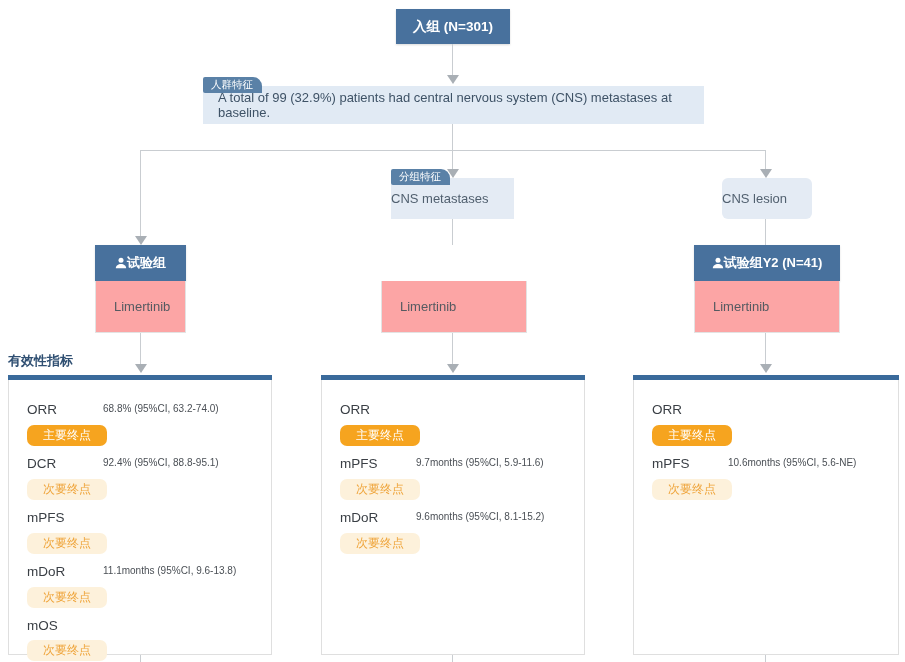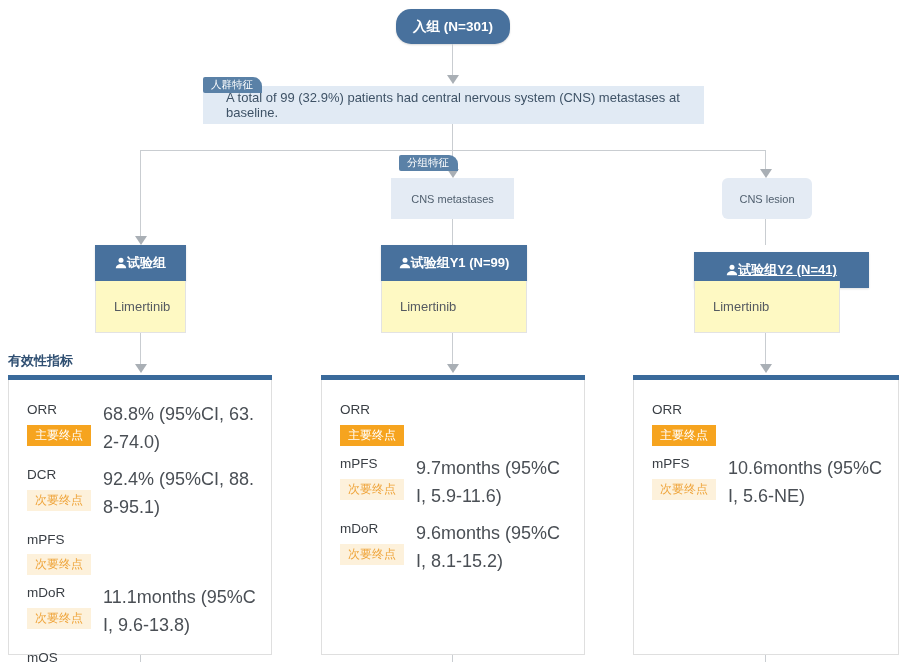--- a/index.html
+++ b/index.html
@@ -9,51 +9,51 @@
   
   .line-v{position:absolute;width:1px;background:#c9cdd1;}
   .line-h{position:absolute;height:1px;background:#c9cdd1;}
   .arrow-down{position:absolute;width:0;height:0;
     border-left:6px solid transparent;border-right:6px solid transparent;
     border-top:9px solid #a9afb5;}
 
   
   .node-top{position:absolute;background:#48719d;color:#ffffff;
     font-size:13.5px;font-weight:bold;display:flex;align-items:center;justify-content:center;
-    box-shadow:0 1px 2px rgba(0,0,0,.15);border-radius:15px;}
+    box-shadow:0 1px 2px rgba(0,0,0,.15);}
   .group-header{position:absolute;background:#48719d;color:#ffffff;
     font-size:13px;font-weight:bold;display:flex;align-items:center;justify-content:center;
     box-shadow:0 1px 2px rgba(0,0,0,.12);}
   .group-header svg{display:block;}
-  .group-body{position:absolute;background:#fef9c3;border:1px solid #e3e3e3;border-top:none;
+  .group-body{position:absolute;background:#fca5a5;border:1px solid #e3e3e3;border-top:none;
     display:flex;align-items:center;font-size:13px;color:#555a61;padding-left:18px;box-sizing:border-box;}
 
   
   .tag{position:absolute;background:#5a81a7;color:#ffffff;font-size:10.5px;line-height:1;
     padding:2px 9px 3px 8px;border-radius:2px 9px 0 2px;z-index:3;}
 
   
   .info-box{position:absolute;background:#e1eaf4;display:flex;align-items:center;
-    font-size:13px;color:#3e5266;padding:0 23px;box-sizing:border-box;z-index:2;}
-  .sub-box{position:absolute;background:#e4ebf4;display:flex;align-items:center;justify-content:center;
-    font-size:11px;color:#51606f;box-sizing:border-box;z-index:2;}
+    font-size:13px;color:#3e5266;padding:0 15px;box-sizing:border-box;z-index:2;}
+  .sub-box{position:absolute;background:#e4ebf4;display:flex;align-items:center;
+    font-size:13px;color:#51606f;box-sizing:border-box;z-index:2;}
 
   .section-label{position:absolute;font-size:13px;font-weight:bold;color:#2f4f72;}
 
   
   .card{position:absolute;background:#ffffff;border:1px solid #dfdfdf;box-sizing:border-box;}
   .card-bar{height:5px;background:#3a6a9b;margin:-1px -1px 0 -1px;}
   .card-body{padding:21px 14px 0 18px;}
   .metric-row{display:flex;margin-bottom:9px;}
   .metric-left{width:76px;flex-shrink:0;}
   .metric-name{font-size:13.5px;font-weight:normal;color:#3a3f45;margin-bottom:5px;line-height:1.4;}
-  .badge{display:inline-block;font-size:12px;line-height:1;padding:4px 8px 5px;border-radius:0;white-space:nowrap;}
+  .badge{display:inline-block;font-size:12px;line-height:1;padding:4px 16px 5px;border-radius:7px;white-space:nowrap;}
   .badge--primary{background:#f6a41f;color:#ffffff;}
   .badge--secondary{background:#fdf1db;color:#efa53c;}
-  .metric-value{font-size:18px;color:#4a4f55;line-height:1.55;word-break:break-all;}
+  .metric-value{font-size:10px;color:#4a4f55;line-height:1.55;word-break:break-all;}
 </style>
 </head>
 <body>
 
 <div class="canvas">
 
   <div class="node-top" style="left:396px;top:9px;width:114px;height:35px;">
     <span>入组 (N=301)</span>
   </div>
 
@@ -72,21 +72,21 @@
 
   <div class="line-v" style="left:140px;top:150px;height:86px;"></div>
   <div class="arrow-down" style="left:135px;top:236px;"></div>
 
   <div class="line-v" style="left:452px;top:150px;height:19px;"></div>
   <div class="arrow-down" style="left:447px;top:169px;"></div>
 
   <div class="line-v" style="left:765px;top:150px;height:19px;"></div>
   <div class="arrow-down" style="left:760px;top:169px;"></div>
 
-  <div class="tag" style="left:391px;top:155px;margin-left:8px;">
+  <div class="tag" style="left:391px;top:169px;">
     <span>分组特征</span>
   </div>
   <div class="sub-box" style="left:391px;top:178px;width:123px;height:41px;">
     <span>CNS metastases</span>
   </div>
   <div class="sub-box" style="left:722px;top:178px;width:90px;height:41px;border-radius:6px;">
     <span>CNS lesion</span>
   </div>
   <div class="line-v" style="left:452px;top:219px;height:26px;"></div>
   <div class="line-v" style="left:765px;top:219px;height:26px;"></div>
@@ -95,32 +95,25 @@
     <svg width="12" height="12" viewBox="0 0 12 12" fill="#ffffff">
       <circle cx="6" cy="3.2" r="2.5"></circle>
         <path d="M0.8 11.3 C0.8 8.5 3.2 6.9 6 6.9 C8.8 6.9 11.2 8.5 11.2 11.3 Z"></path>
     </svg>
     <span>试验组</span>
   </div>
   <div class="group-body" style="left:95px;top:281px;width:91px;height:52px;">
     <span>Limertinib</span>
   </div>
 
-  <div class="group-header" style="left:381px;top:245px;width:146px;height:36px;">
-    <svg width="12" height="12" viewBox="0 0 12 12" fill="#ffffff">
-      <circle cx="6" cy="3.2" r="2.5"></circle>
-        <path d="M0.8 11.3 C0.8 8.5 3.2 6.9 6 6.9 C8.8 6.9 11.2 8.5 11.2 11.3 Z"></path>
-    </svg>
-    <span>试验组Y1 (N=99)</span>
-  </div>
   <div class="group-body" style="left:381px;top:281px;width:146px;height:52px;">
     <span>Limertinib</span>
   </div>
 
-  <div class="group-header" style="left:694px;top:252px;width:175px;height:36px;text-decoration:underline;">
+  <div class="group-header" style="left:694px;top:245px;width:146px;height:36px;">
     <svg width="12" height="12" viewBox="0 0 12 12" fill="#ffffff">
       <circle cx="6" cy="3.2" r="2.5"></circle>
         <path d="M0.8 11.3 C0.8 8.5 3.2 6.9 6 6.9 C8.8 6.9 11.2 8.5 11.2 11.3 Z"></path>
     </svg>
     <span>试验组Y2 (N=41)</span>
   </div>
   <div class="group-body" style="left:694px;top:281px;width:146px;height:52px;">
     <span>Limertinib</span>
   </div>
 

